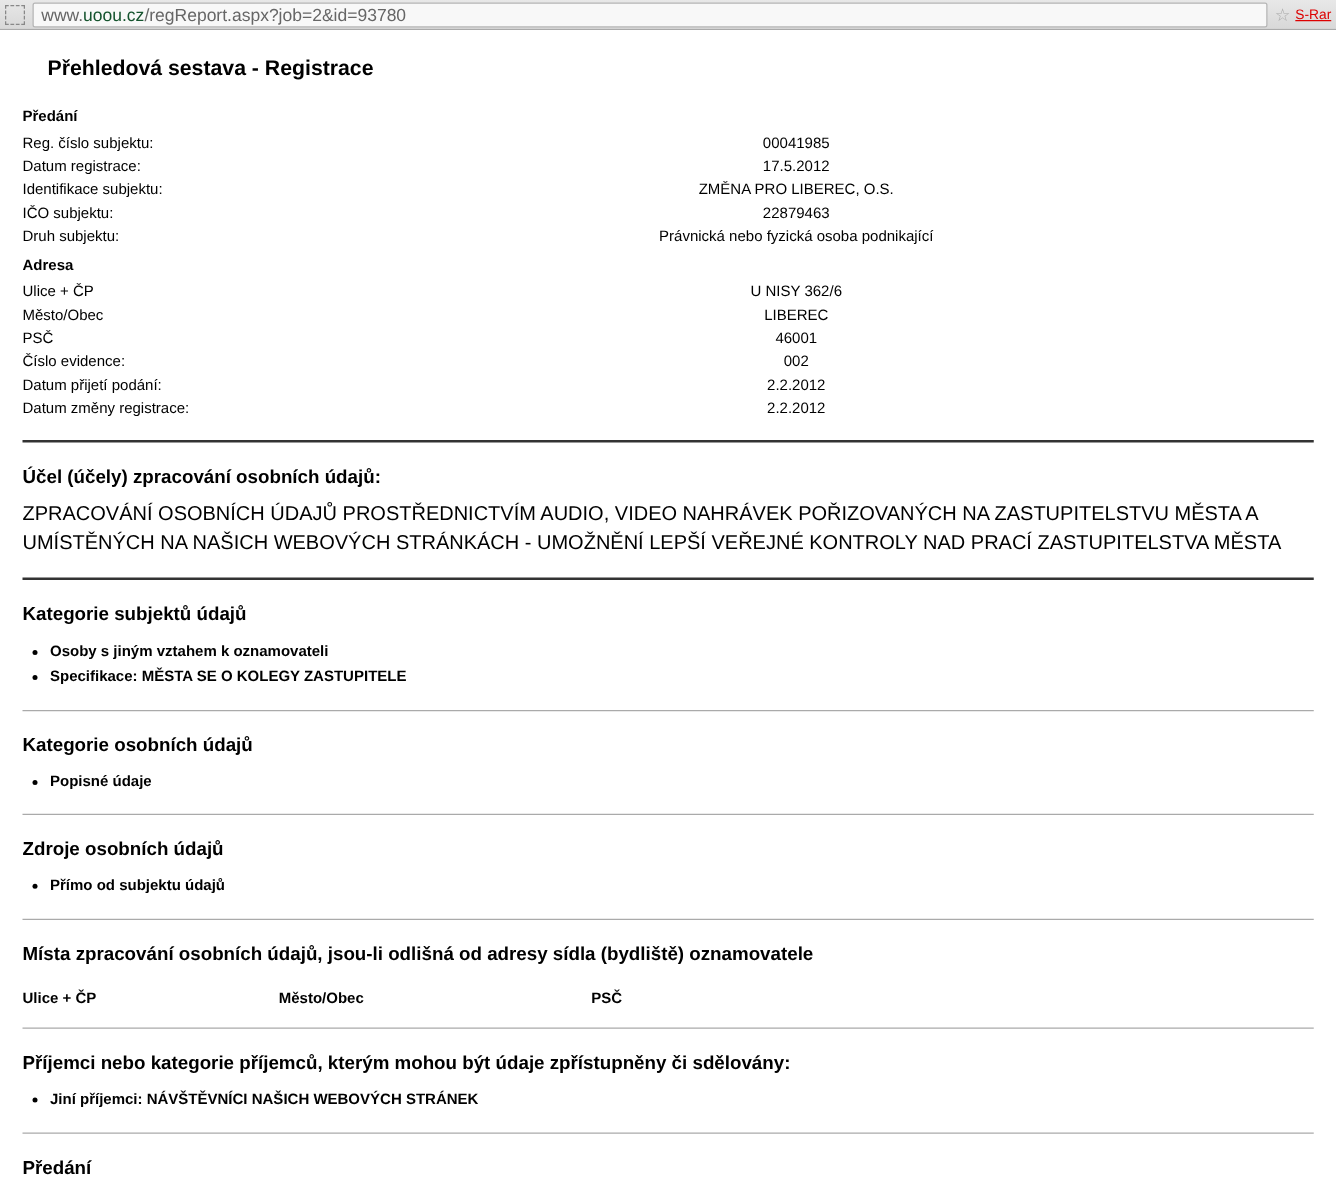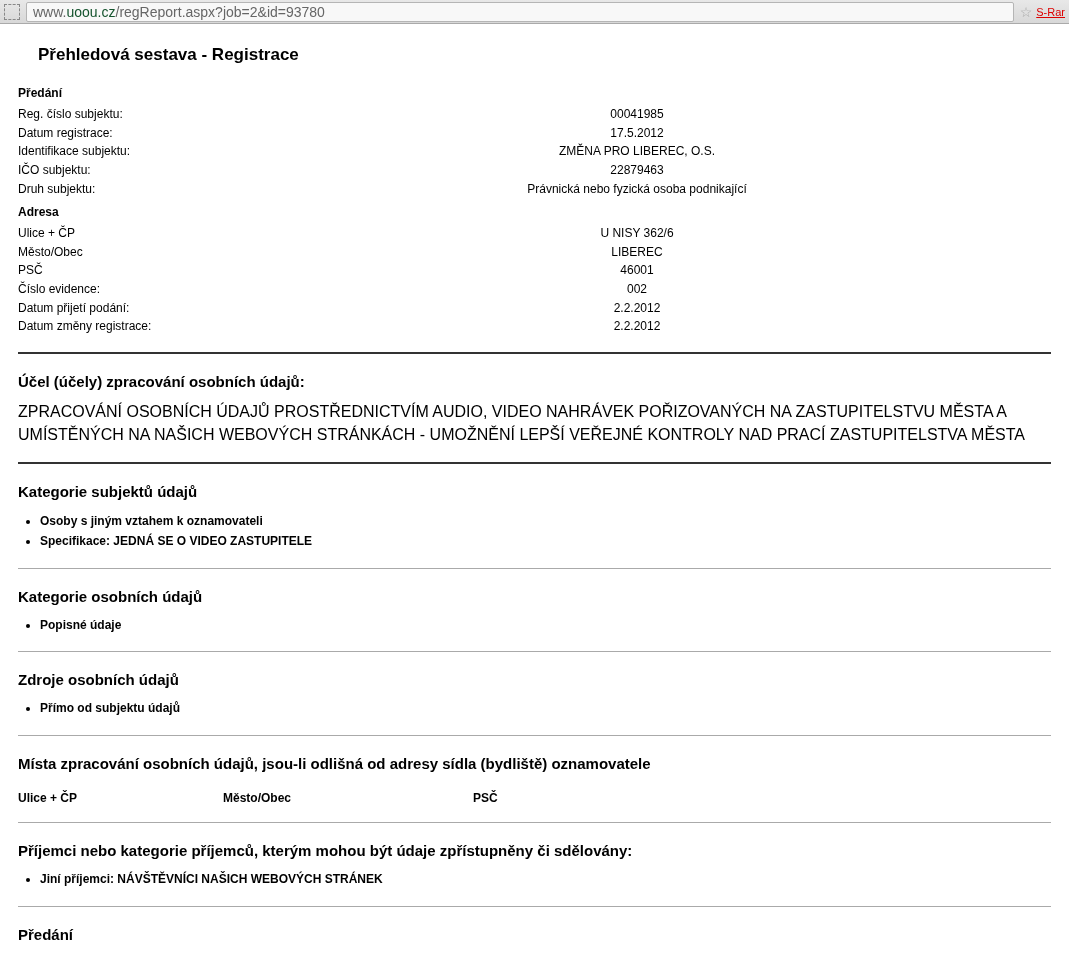--- a/index.html
+++ b/index.html
@@ -185,21 +185,21 @@
   <hr class="rule">
 
   <h2 class="section-title">Účel (účely) zpracování osobních údajů:</h2>
   <div class="body-text">ZPRACOVÁNÍ OSOBNÍCH ÚDAJŮ PROSTŘEDNICTVÍM AUDIO, VIDEO NAHRÁVEK POŘIZOVANÝCH NA ZASTUPITELSTVU MĚSTA A UMÍSTĚNÝCH NA NAŠICH WEBOVÝCH STRÁNKÁCH - UMOŽNĚNÍ LEPŠÍ VEŘEJNÉ KONTROLY NAD PRACÍ ZASTUPITELSTVA MĚSTA</div>
 
   <hr class="rule">
 
   <h2 class="section-title">Kategorie subjektů údajů</h2>
   <ul class="bullets">
     <li>Osoby s jiným vztahem k oznamovateli</li>
-    <li>Specifikace: JEDNÁ SE O VIDEO ZASTUPITELE</li>
+    <li>Specifikace: MĚSTA SE O KOLEGY ZASTUPITELE</li>
   </ul>
 
   <hr class="rule-light">
 
   <h2 class="section-title">Kategorie osobních údajů</h2>
   <ul class="bullets">
     <li>Popisné údaje</li>
   </ul>
 
   <hr class="rule-light">

